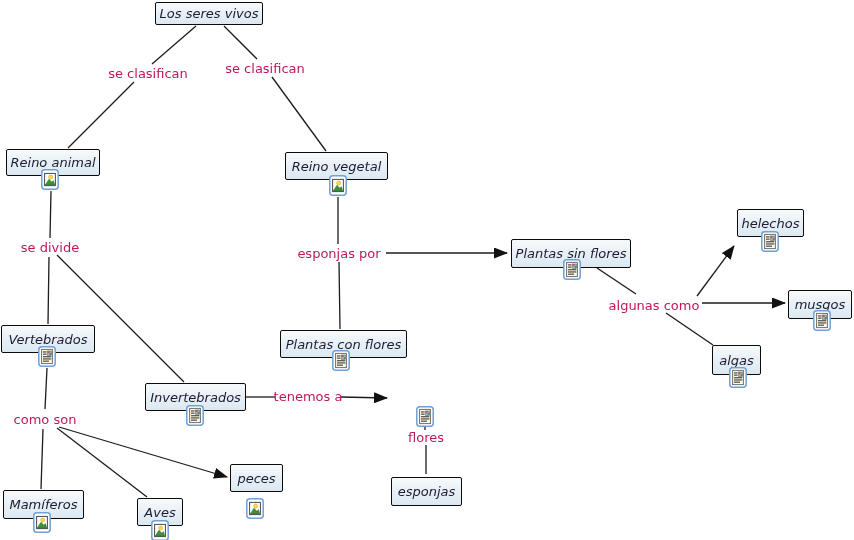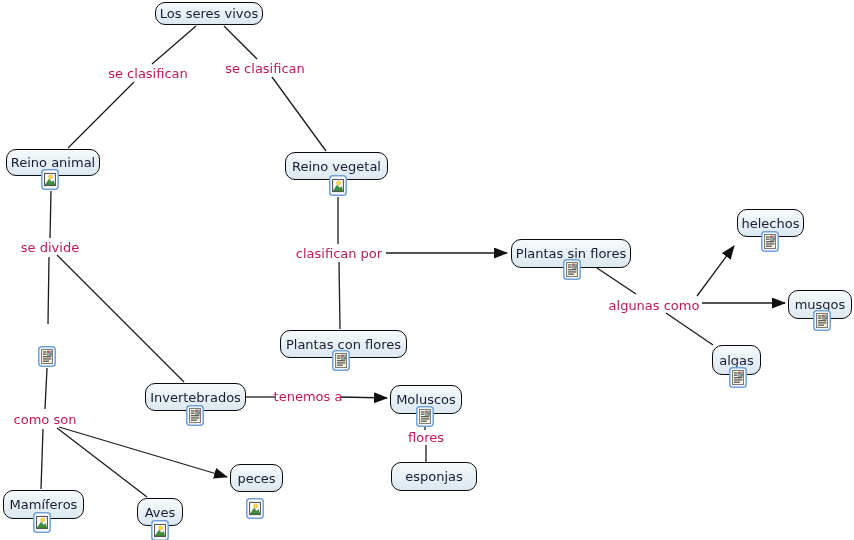--- a/index.html
+++ b/index.html
@@ -6,25 +6,25 @@
   .canvas{
     position:relative;
     width:854px;height:540px;
     background:#ffffff;
     overflow:hidden;
     font-family:"DejaVu Sans","Liberation Sans",sans-serif;
   }
   .wires{position:absolute;left:0;top:0;width:854px;height:540px;}
   .node{
     position:absolute;box-sizing:border-box;
-    border:1.4px solid #0b0b0b;border-radius:10px;
+    border:1.4px solid #0b0b0b;border-radius:2px;
     background:linear-gradient(180deg,#f7fafc 0%,#e6eff5 55%,#dce8f1 100%);
     display:flex;align-items:center;justify-content:center;
     font-size:13px;color:#1b1b33;white-space:nowrap;
-    padding:0 3px;cursor:default;
+    padding:0 3px;cursor:default;font-style:italic;
   }
   .link-label{
     position:absolute;transform:translate(-50%,-50%);
     font-size:13px;color:#be185d;white-space:nowrap;cursor:default;
   }
   .res-icon{position:absolute;width:18px;height:21px;display:block;line-height:0;cursor:pointer;}
   .defs-hidden{position:absolute;width:0;height:0;overflow:hidden;}
 </style>
 </head>
 <body>
@@ -87,31 +87,31 @@
   </svg>
 
   <div class="node" style="left:155px;top:2px;width:108px;height:23px">Los seres vivos</div>
   <div class="node" style="left:6px;top:149px;width:94px;height:27px">Reino animal</div>
   <div class="node" style="left:511px;top:239px;width:120px;height:29px">Plantas sin flores</div>
   <div class="node" style="left:285px;top:152px;width:103px;height:28px">Reino vegetal</div>
   <div class="node" style="left:280px;top:330px;width:127px;height:28px">Plantas con flores</div>
   <div class="node" style="left:737px;top:209px;width:67px;height:28px">helechos</div>
   <div class="node" style="left:788px;top:290px;width:64px;height:29px">musgos</div>
   <div class="node" style="left:712px;top:345px;width:49px;height:30px">algas</div>
+  <div class="node" style="left:1px;top:325px;width:94px;height:28px">Vertebrados</div>
   <div class="node" style="left:145px;top:383px;width:101px;height:28px">Invertebrados</div>
-  <div class="node" style="left:390px;top:385px;width:72px;height:29px">Moluscos</div>
-  <div class="node" style="left:391px;top:462px;width:86px;height:29px">esponjas</div>
+  <div class="node" style="left:391px;top:477px;width:71px;height:29px">esponjas</div>
   <div class="node" style="left:3px;top:490px;width:81px;height:29px">Mamíferos</div>
   <div class="node" style="left:137px;top:498px;width:46px;height:28px">Aves</div>
   <div class="node" style="left:230px;top:464px;width:53px;height:28px">peces</div>
 
   <div class="link-label" style="left:148px;top:73px">se clasifican</div>
   <div class="link-label" style="left:265px;top:68px">se clasifican</div>
   <div class="link-label" style="left:50px;top:247px">se divide</div>
-  <div class="link-label" style="left:339px;top:253px">clasifican por</div>
+  <div class="link-label" style="left:339px;top:253px">esponjas por</div>
   <div class="link-label" style="left:45px;top:419px">como son</div>
   <div class="link-label" style="left:308px;top:396px">tenemos a</div>
   <div class="link-label" style="left:654px;top:305px">algunas como</div>
   <div class="link-label" style="left:426px;top:437px">flores</div>
 
   <span class="res-icon" style="left:41px;top:169px"><svg width="18" height="21">
         <use href="#sym-image-res"></use>
       </svg></span>
   <span class="res-icon" style="left:329px;top:175px"><svg width="18" height="21">
         <use href="#sym-image-res"></use>

